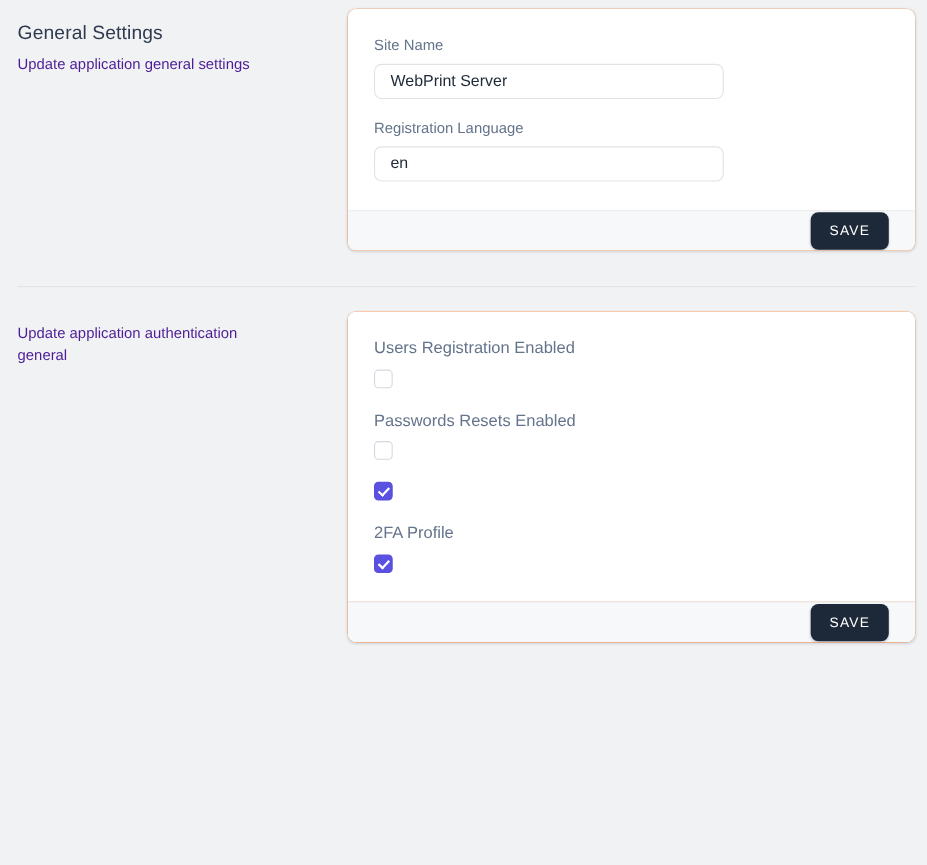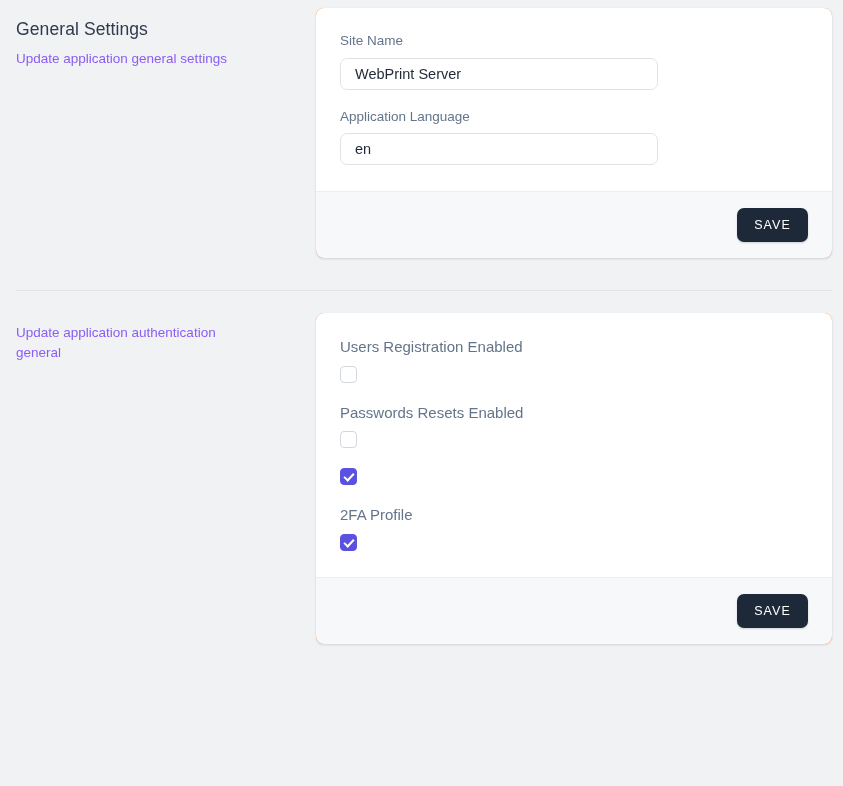--- a/index.html
+++ b/index.html
@@ -31,21 +31,21 @@
   .section-title {
     font-size: 17.5px;
     font-weight: 400;
     color: #2e3a4e;
     letter-spacing: 0.1px;
     line-height: 1.3;
     margin: 0 0 8px 0;
   }
   .section-desc {
     font-size: 13.5px;
-    color: #8b5cf6;
+    color: #4c1d95;
     line-height: 1.45;
     margin: 0;
     max-width: 225px;
   }
 
   
   .card {
     flex: 1 1 auto;
     margin-right: 11px;
     background: #f97316;
@@ -53,21 +53,21 @@
     box-shadow: 0 1px 3px rgba(15,23,42,0.09), 0 1px 2px rgba(15,23,42,0.05);
     overflow: hidden;
   }
   .card-body {
     padding: 24px 24px 26px 24px;
     background: #ffffff;
   }
   .card-footer {
     background: #f7f8fa;
     border-top: 1px solid #eceef1;
-    padding: 16px 24px;
+    padding: 1px 24px;
     display: flex;
     justify-content: flex-end;
   }
 
   
   .field { margin-bottom: 18px; }
   .field:last-child { margin-bottom: 0; }
   .field-label {
     display: block;
     font-size: 13.5px;
@@ -165,21 +165,21 @@
 
   <div class="card">
     <div class="card-body">
 
       <div class="field">
         <label class="field-label">Site Name</label>
         <input class="text-input" type="text" value="WebPrint Server" style="">
       </div>
 
       <div class="field">
-        <label class="field-label">Application Language</label>
+        <label class="field-label">Registration Language</label>
         <input class="text-input" type="text" value="en" style="">
       </div>
 
     </div>
     <div class="card-footer">
       <button class="save-btn">SAVE</button>
     </div>
   </div>
 </div>
 

